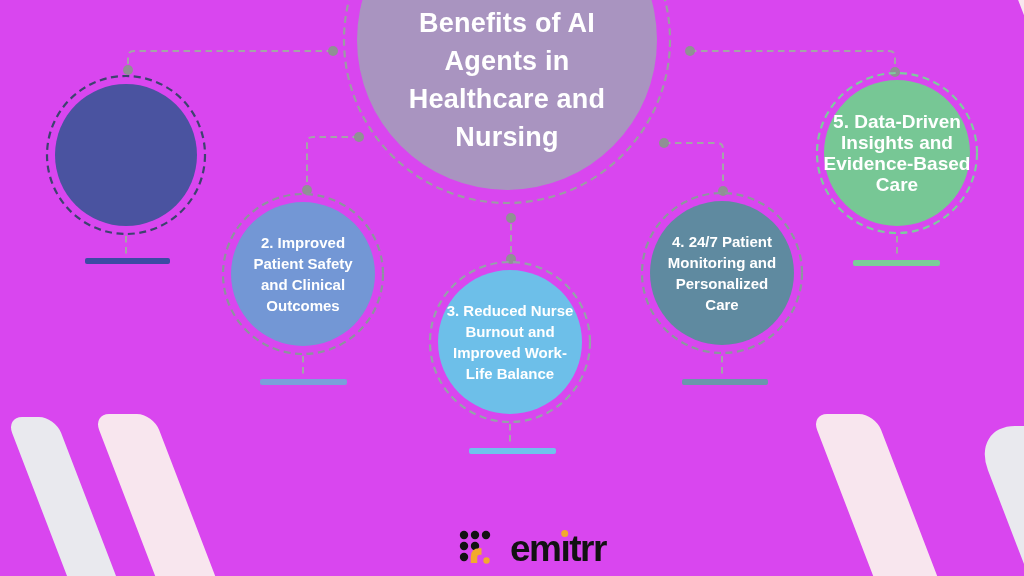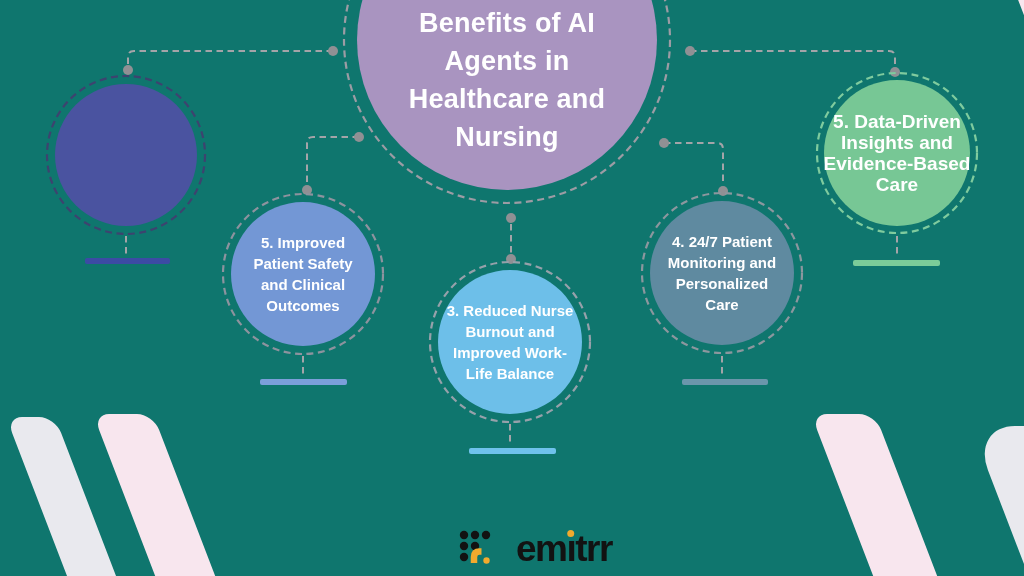--- a/index.html
+++ b/index.html
@@ -42,21 +42,21 @@
   .title-label { font-size: 27px; line-height: 38px; letter-spacing: 0.2px; }
   .node-label { font-size: 15px; line-height: 21px; }
   .n1 { font-size: 16px; line-height: 22px; }
   .n5 { font-size: 19px; line-height: 21px; }
   .logo {
     position: absolute;
     left: 459px;
     top: 530px;
     display: flex;
     align-items: center;
-    gap: 24px;
+    gap: 18px;
   }
   .logo-icon .ink { fill: var(--ink); }
   .logo-icon .acc { fill: var(--accent); stroke: none; }
   .logo-icon .acc-stroke { stroke: var(--accent); fill: none; }
   .logo-text {
     font-size: 37px;
     font-weight: bold;
     color: var(--ink);
     letter-spacing: -1.5px;
     line-height: 37px;
@@ -69,21 +69,21 @@
     top: 2px;
     width: 7px;
     height: 7px;
     border-radius: 50%;
     background: var(--accent);
   }
 </style>
 </head>
 <body>
 
-<div class="canvas" style="--conn-line: #a4a4a8; --conn-dot: #909094; background: #0f766e;">
+<div class="canvas" style="--conn-line: #a4a4a8; --conn-dot: #909094; background: #d946ef;">
 
   <div class="stripe" style="left: 6px; top: 417px; width: 49px; height: 300px; background: rgb(233, 233, 238);"></div>
   <div class="stripe" style="left: 93px; top: 414px; width: 60px; height: 300px; background: rgb(248, 230, 238);"></div>
   <div class="stripe" style="left: 811px; top: 414px; width: 64px; height: 300px; background: rgb(248, 230, 238);"></div>
   <div class="stripe big-corner" style="left: 971px; top: 426px; width: 220px; height: 300px; background: rgb(233, 233, 238);"></div>
   <div class="stripe" style="left: 1002px; top: -42px; width: 52px; height: 76px; background: rgb(248, 230, 238);"></div>
 
   <svg class="layer" width="1024" height="576" viewBox="0 0 1024 576">
 
     <path class="conn" d="M333 51 H134 Q128 51 128 57 V64"></path>
@@ -134,21 +134,21 @@
     <path class="conn" d="M897 236 V257"></path>
     <rect x="853" y="260" width="87" height="6" rx="2" fill="#7bcc99"></rect>
   </svg>
 
   <div class="label title-label" style="left: 382px; top: -6px; width: 250px; height: 172px; color: rgb(255, 255, 255);">Benefits of AI
 Agents in
 Healthcare and
 Nursing</div>
 
 
-  <div class="label node-label" style="left: 221px; top: 202px; width: 164px; height: 144px; color: rgb(255, 255, 255);">5. Improved
+  <div class="label node-label" style="left: 221px; top: 202px; width: 164px; height: 144px; color: rgb(255, 255, 255);">2. Improved
 Patient Safety
 and Clinical
 Outcomes</div>
 
   <div class="label node-label" style="left: 426px; top: 270px; width: 168px; height: 144px; color: rgb(255, 255, 255); text-align: center;">3. Reduced Nurse
 Burnout and
 Improved Work-
 Life Balance</div>
 
   <div class="label node-label" style="left: 640px; top: 201px; width: 164px; height: 144px; color: rgb(255, 255, 255);">4. 24/7 Patient

